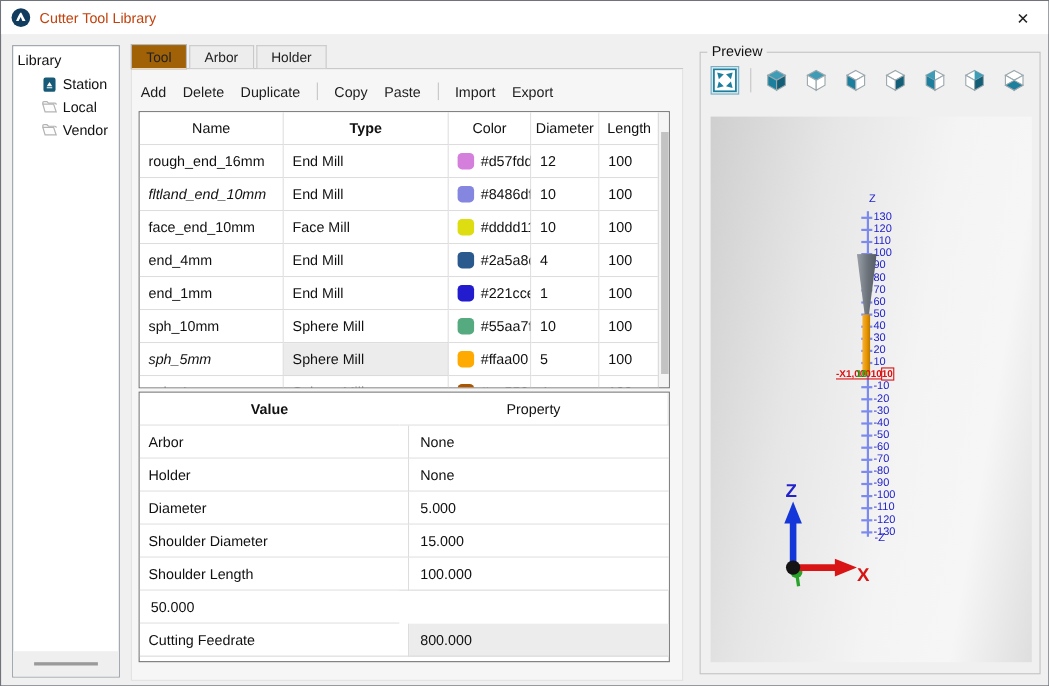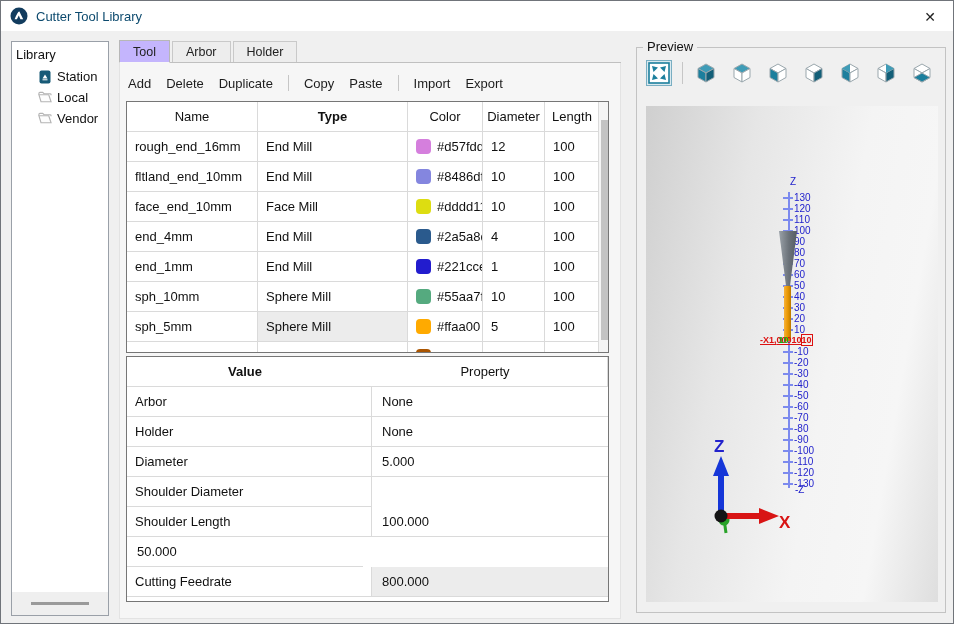--- a/index.html
+++ b/index.html
@@ -5,39 +5,39 @@
   * { margin:0; padding:0; box-sizing:border-box; }
   html,body { background:#cccccc; }
   body { font-family:"Liberation Sans","DejaVu Sans",sans-serif; }
   .window{
     position:relative; width:954px; height:624px; background:#f0f0f0;
     border:1px solid #70747a; overflow:hidden; color:#111;
   }
   
   .titlebar{ position:absolute; left:0; top:0; width:100%; height:30px; background:#ffffff;
     display:flex; align-items:center; padding-left:9px; }
-  .title-text{ font-size:13px; margin-left:8px; color:#0c4a6e; }
+  .title-text{ font-size:13px; margin-left:8px; color:#c2410c; }
   .close-btn{ position:absolute; right:13px; top:6px; font-size:14px; color:#222;
     width:20px; height:20px; text-align:center; line-height:20px; cursor:default; }
   
   .library-box{ position:absolute; left:10px; top:40px; width:98px; height:575px;
     background:#ffffff; border:1px solid #9aa0a8; }
   .library-label{ font-size:13px; padding:5px 0 2px 4px; }
   .tree{ margin-top:2px; }
   .tree-item{ display:flex; align-items:center; gap:5px; height:21px; padding-left:26px; font-size:13px; }
   .tree-item .ticon{ width:14px; height:14px; display:inline-flex; }
   .lib-grip-area{ position:absolute; bottom:0; left:0; width:100%; height:23px; background:#efefef;
     display:flex; align-items:center; justify-content:center; }
   .lib-grip{ width:58px; height:3px; background:#9a9a9a; }
   
   .tabbar{ position:absolute; left:118px; top:40px; width:502px; height:22px;
     border-bottom:1px solid #c0c0c0; display:flex; align-items:flex-end; }
   .tab{ font-size:12.5px; padding:3px 13px 3px 13px; background:#ededed; border:1px solid #c9c9c9;
     border-bottom:none; margin-right:2px; color:#222; position:relative; }
-  .tab.active{ background:#c4b5fd; padding-top:4px; margin-bottom:-1px; border-color:#b7b7b7;
+  .tab.active{ background:#a16207; padding-top:4px; margin-bottom:-1px; border-color:#b7b7b7;
     border-bottom:1px solid #f7f7f7; z-index:2;text-align:center; }
   .pane{ position:absolute; left:118px; top:62px; width:502px; height:556px; background:#f6f6f6;
     border:1px solid #e3e3e3; border-top:none; }
   
   .toolbar{ position:absolute; left:127px; top:72px; height:20px; display:flex; align-items:center; gap:15px; }
   .tb-btn{ font-size:13px; color:#1c1c1c; cursor:default; }
   .tb-sep{ width:1px; height:16px; background:#c6c6c6; }
   
   .grid-table{ position:absolute; background:#ffffff; border:1px solid #767676; overflow:hidden; }
   #tool-table{ left:125px; top:100px; width:483px; height:252px; }
@@ -172,21 +172,21 @@
           <div class="cell" style="width: 131px;">rough_end_16mm</div>
           <div class="cell" style="width: 150px;">End Mill</div>
           <div class="cell colorcell" style="width: 75px;">
             <div class="swatch" style="background: rgb(213, 127, 221);"></div>
             <div style="display: inline;">#d57fdd</div>
           </div>
           <div class="cell" style="width: 62px;">12</div>
           <div class="cell last" style="width: 54px;">100</div>
         </div>
         <div class="trow">
-          <div class="cell" style="width: 131px;">fltland_end_10mm</div>
+          <div class="cell" style="width: 131px; font-style: italic;">fltland_end_10mm</div>
           <div class="cell" style="width: 150px;">End Mill</div>
           <div class="cell colorcell" style="width: 75px;">
             <div class="swatch" style="background: rgb(132, 134, 223);"></div>
             <div style="display: inline;">#8486df</div>
           </div>
           <div class="cell" style="width: 62px;">10</div>
           <div class="cell last" style="width: 54px;">100</div>
         </div>
         <div class="trow">
           <div class="cell" style="width: 131px;">face_end_10mm</div>
@@ -222,21 +222,21 @@
           <div class="cell" style="width: 131px;">sph_10mm</div>
           <div class="cell" style="width: 150px;">Sphere Mill</div>
           <div class="cell colorcell" style="width: 75px;">
             <div class="swatch" style="background: rgb(85, 170, 127);"></div>
             <div style="display: inline;">#55aa7f</div>
           </div>
           <div class="cell" style="width: 62px;">10</div>
           <div class="cell last" style="width: 54px;">100</div>
         </div>
         <div class="trow">
-          <div class="cell" style="width: 131px;">sph_5mm</div>
+          <div class="cell" style="width: 131px; font-style: italic;">sph_5mm</div>
           <div class="cell hl" style="width: 150px;">Sphere Mill</div>
           <div class="cell colorcell" style="width: 75px;">
             <div class="swatch" style="background: rgb(255, 170, 0);"></div>
             <div style="display: inline;">#ffaa00</div>
           </div>
           <div class="cell" style="width: 62px;">5</div>
           <div class="cell last" style="width: 54px;">100</div>
         </div>
         <div class="trow">
           <div class="cell" style="width: 131px;">sph_4mm</div>
@@ -267,20 +267,21 @@
         <div class="trow">
           <div class="cell" style="width: 245px;">Holder</div>
           <div class="cell last" style="width: 236px; padding-left: 10px;">None</div>
         </div>
         <div class="trow">
           <div class="cell" style="width: 245px;">Diameter</div>
           <div class="cell last" style="width: 236px; padding-left: 10px;">5.000</div>
         </div>
         <div class="trow">
           <div class="cell" style="width: 245px;">Shoulder Diameter</div>
+          <div class="cell last" style="width: 236px; padding-left: 10px;">15.000</div>
         </div>
         <div class="trow">
           <div class="cell" style="width: 245px;">Shoulder Length</div>
           <div class="cell last" style="width: 236px; padding-left: 10px;">100.000</div>
         </div>
         <div class="trow">
           <div class="cell last" style="width: 236px; padding-left: 10px;">50.000</div>
         </div>
         <div class="trow">
           <div class="cell" style="width: 245px;">Cutting Feedrate</div>

